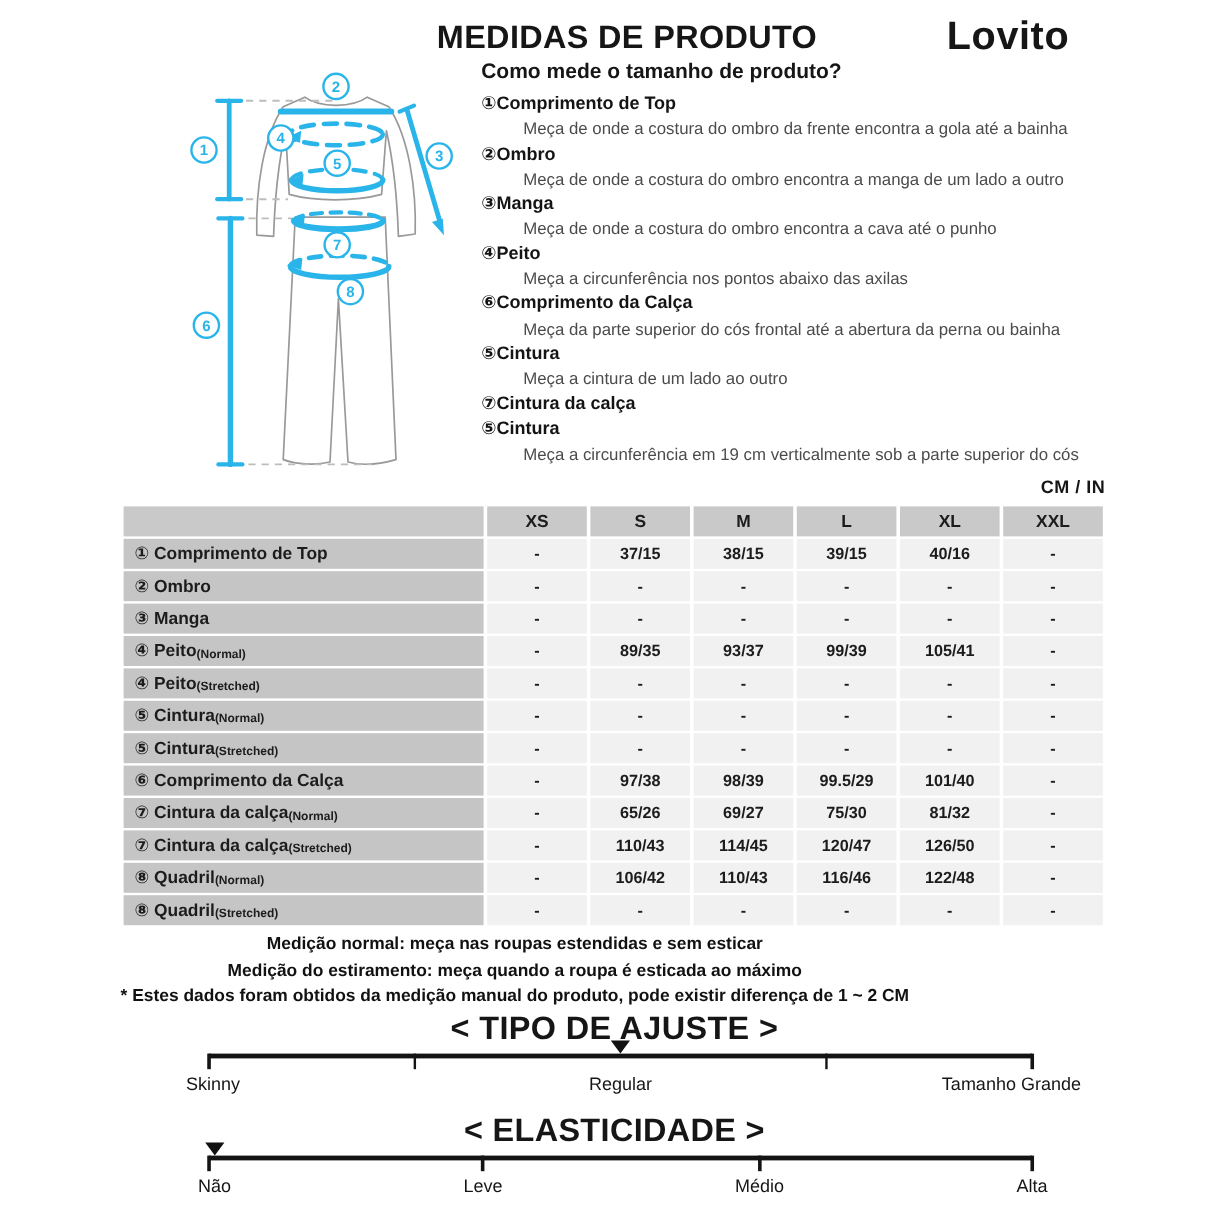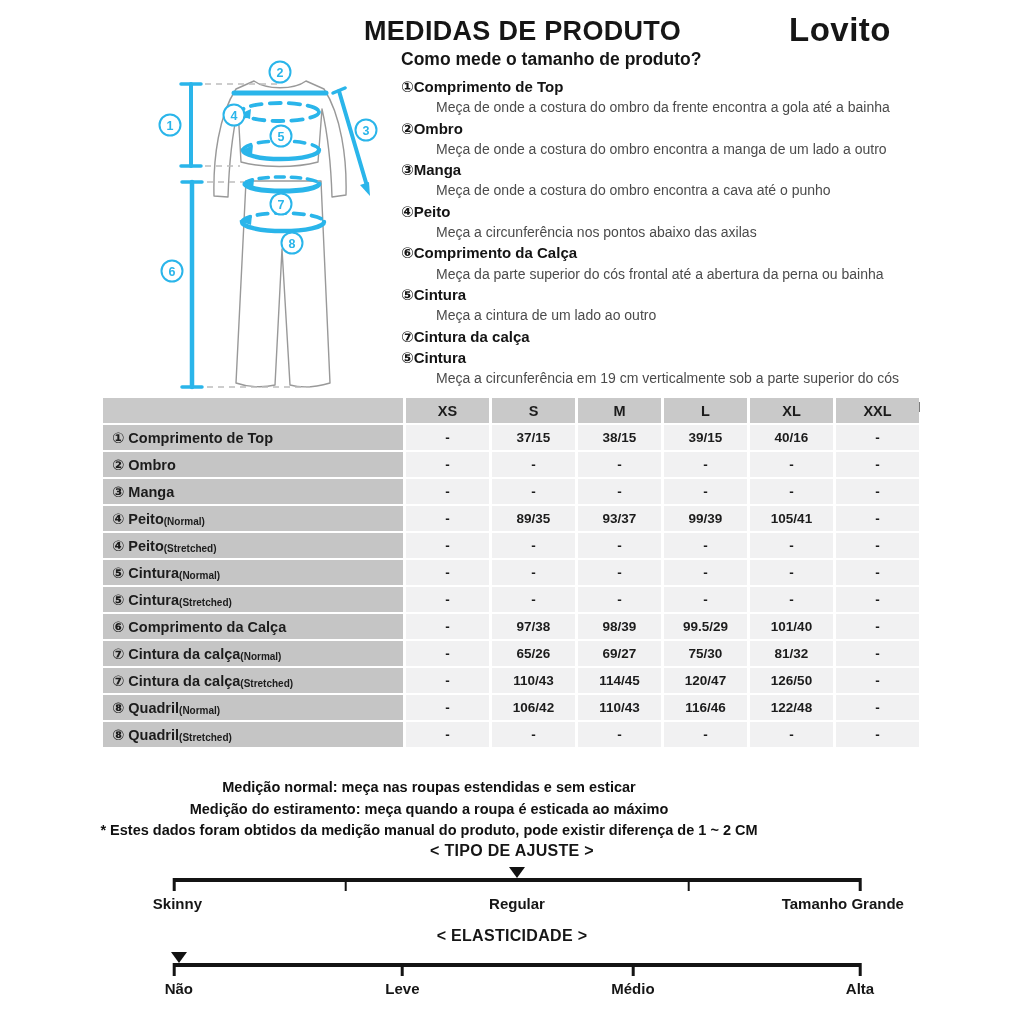--- a/index.html
+++ b/index.html
@@ -22,48 +22,48 @@
   .guide-desc{font-size:14px;font-weight:400;line-height:20.3px;color:#4b4b4b;white-space:nowrap;margin-left:35px;}
 
   
   .diagram{position:absolute;left:140px;top:55px;width:260px;height:355px;}
 
   
   .unit-label{position:absolute;left:721px;top:398px;width:200px;text-align:right;font-size:15px;font-weight:800;letter-spacing:.4px;}
 
   
   .size-table{
-    position:absolute;left:100px;top:396px;width:822px;
+    position:absolute;left:100px;top:420px;width:822px;
     border-collapse:separate;border-spacing:3px 2px;table-layout:fixed;
   }
   .size-table th,.size-table td{height:25px;padding:0;vertical-align:middle;}
   .size-table thead th{background:#c9c9c9;font-size:14.5px;font-weight:700;text-align:center;color:#1c1c1c;}
   .size-table thead th.corner{background:#c9c9c9;}
   .size-table tbody th{background:#c5c5c5;font-size:14.5px;font-weight:700;text-align:left;padding-left:9px;white-space:nowrap;color:#1c1c1c;}
   .size-table tbody td{background:#f1f1f2;font-size:13.5px;font-weight:700;text-align:center;color:#1c1c1c;}
   .qual{font-size:10px;font-weight:700;vertical-align:-1px;letter-spacing:0;}
 
   
   .notes{position:absolute;left:0;top:777px;width:858px;text-align:center;}
   .note-line{font-size:14.5px;font-weight:700;line-height:21.5px;color:#111;}
 
   
-  .scale-heading{position:absolute;left:0;width:1024px;text-align:center;font-size:16px;font-weight:800;letter-spacing:.3px;}
+  .scale-heading{position:absolute;left:0;width:1024px;text-align:center;font-size:27px;font-weight:800;letter-spacing:.3px;}
   .scale-heading.fit{top:842px;}
   .scale-heading.ela{top:927px;}
   .scale{position:absolute;left:174px;width:686px;height:46px;}
   .scale.fit{top:870px;}
   .scale.ela{top:955px;}
   .scale-line{position:absolute;left:0;right:0;top:8px;height:3.5px;background:#141414;}
   .scale-tick{position:absolute;top:8px;width:2.6px;height:13px;background:#141414;transform:translateX(-50%);}
   .scale-marker{
     position:absolute;top:-3px;width:0;height:0;transform:translateX(-50%);
     border-left:8px solid transparent;border-right:8px solid transparent;border-top:11px solid #111;
   }
-  .scale-label{position:absolute;top:25px;font-size:15px;font-weight:700;white-space:nowrap;transform:translateX(-50%);}
+  .scale-label{position:absolute;top:25px;font-size:15px;font-weight:400;white-space:nowrap;transform:translateX(-50%);}
 </style>
 </head>
 <body>
 
 <div class="page">
 
   <div class="main-title">MEDIDAS DE PRODUTO</div>
   <div class="brand">Lovito</div>
   <div class="subtitle">Como mede o tamanho de produto?</div>
 

